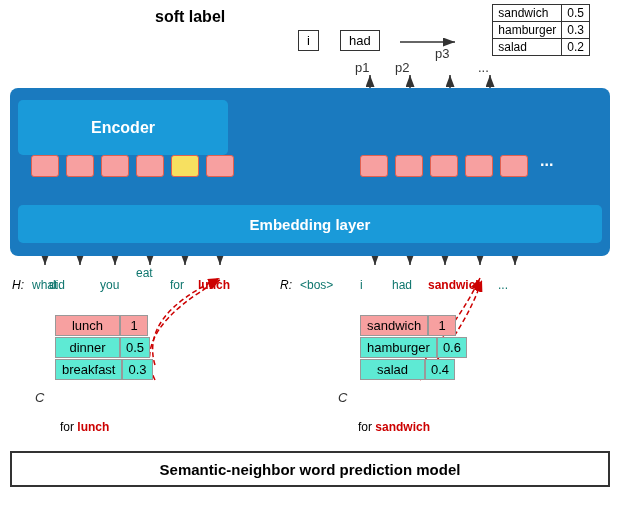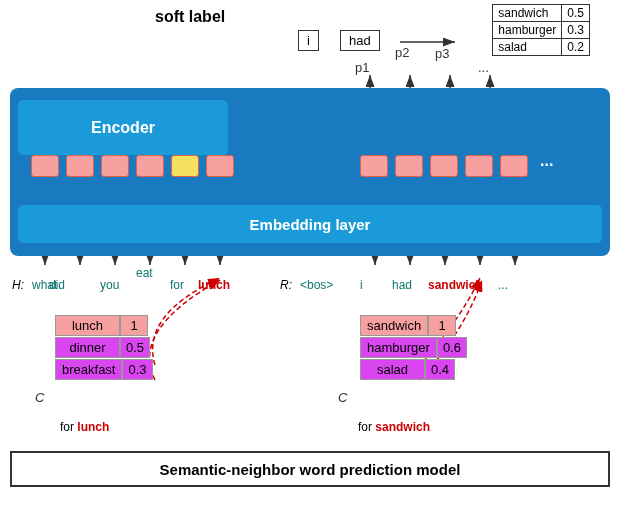--- a/index.html
+++ b/index.html
@@ -148,21 +148,21 @@
       min-width: 65px;
       text-align: center;
     }
     .lookup-cell-num {
       padding: 2px 5px;
       border: 1px solid #999;
       min-width: 28px;
       text-align: center;
     }
     .bg-red { background: #f7a0a0; }
-    .bg-yellow { background: #d946ef; }
+    .bg-yellow { background: #5eead4; }
 
     
     .c-label {
       position: absolute;
       font-size: 13px;
       font-style: italic;
       color: #333;
     }
 
     
@@ -272,21 +272,21 @@
       <td>0.3</td>
     </tr>
     <tr>
       <td>salad</td>
       <td>0.2</td>
     </tr>
   </tbody>
     </table>
 
   <div class="p-label" style="left:355px; top:60px;">p1</div>
-  <div class="p-label" style="left:395px; top:45px;">p2</div>
+  <div class="p-label" style="left:395px; top:60px;">p2</div>
   <div class="p-label" style="left:435px; top:46px;">p3</div>
   <div class="p-label" style="left:478px; top:60px;">...</div>
 
   <div style="position:absolute; top:88px; left:10px; right:10px; height:168px; background:#1a7abf; border-radius:8px; padding:8px;">
   </div>
 
   <div class="encoder-box">Encoder</div>
 
 
   <div class="node node-pink" style="left:31px; top:155px;"></div>

